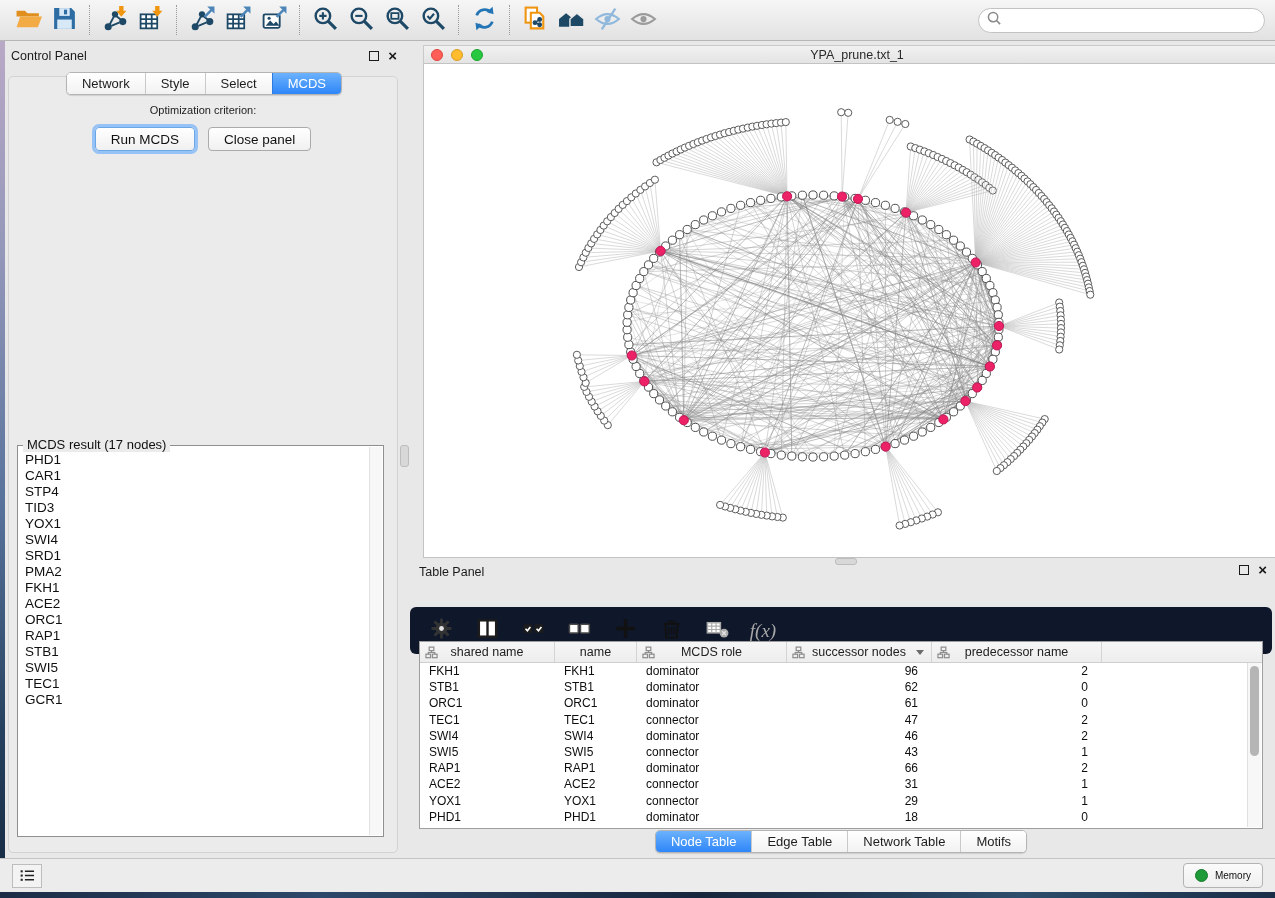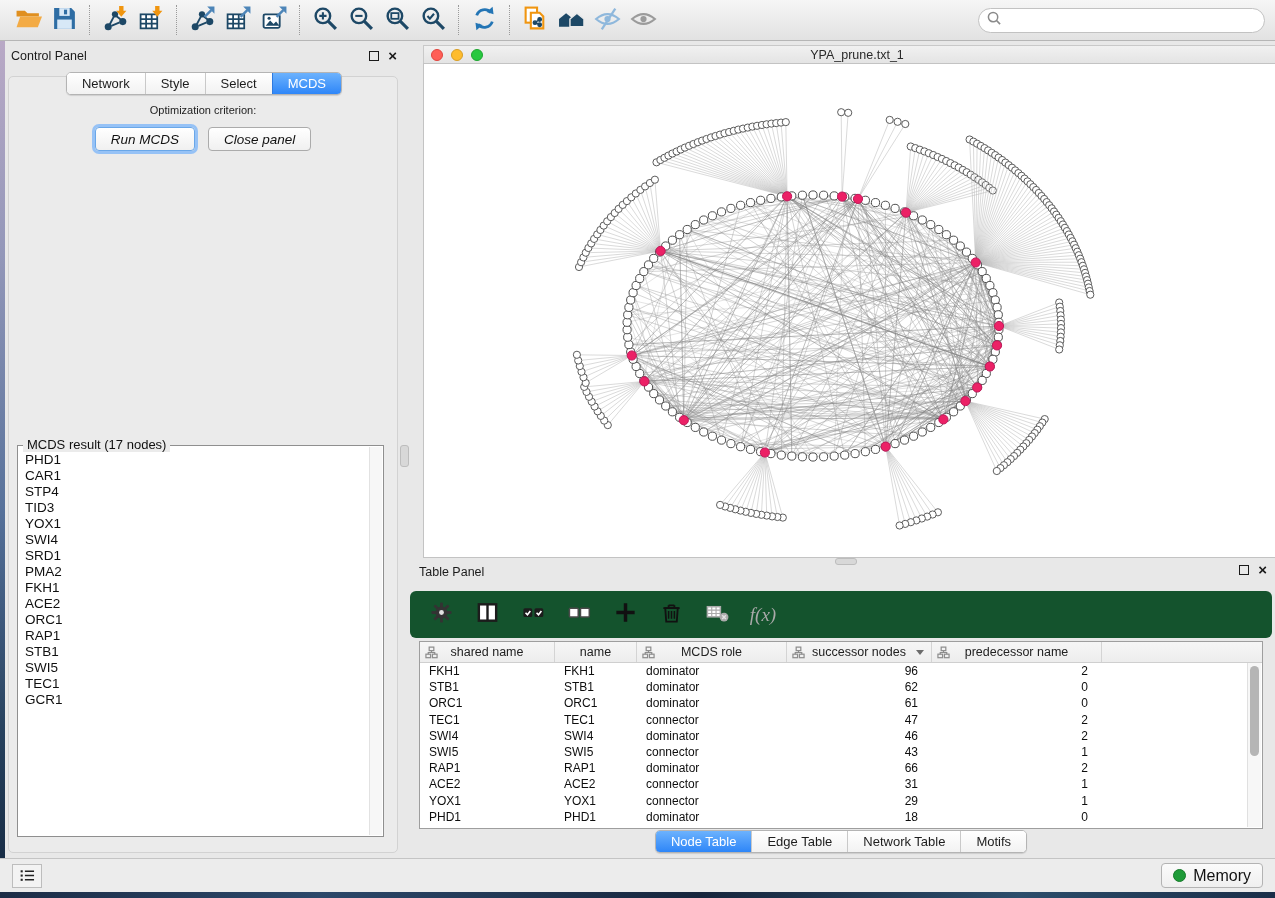--- a/index.html
+++ b/index.html
@@ -42,21 +42,21 @@
     background:#ebebeb; border:1px solid #d2d2d2; border-radius:5px; }
   .opt-label { text-align:center; font-size:11px; margin-top:27px; }
   .dropdown { width:316px; height:23px; margin:9px auto 0 auto; background:#fff; border:1px solid #b3b3b3;
     border-radius:4px; display:flex; align-items:center; padding-left:9px; font-size:13px; position:relative; box-shadow:0 1px 1px rgba(0,0,0,.08);}
   .dd-stepper { position:absolute; right:2px; top:2px; width:18px; height:17px; border-radius:3px;
     background:linear-gradient(#6cb2fd,#2e86f8); display:flex; flex-direction:column; align-items:center; justify-content:center; gap:2px;}
   .dd-stepper i { width:0; height:0; border-left:3.5px solid transparent; border-right:3.5px solid transparent; }
   .dd-up { border-bottom:4px solid #fff; } .dd-down { border-top:4px solid #fff; }
   .btn-row { display:flex; justify-content:center; gap:13px; margin-top:11px; }
   .pushbtn { height:24px; padding:0 15px; font-size:13.5px; background:linear-gradient(#ffffff,#f0f0f0);
-    border:1px solid #ababab; border-radius:4px; display:flex; align-items:center; color:#111;font-style:italic;}
+    border:1px solid #ababab; border-radius:4px; display:flex; align-items:center; color:#111;}
   .pushbtn.focused { box-shadow:0 0 0 3px rgba(80,160,255,.55); border-color:#6aa7e8; }
 
   .groupbox { position:absolute; left:8px; right:13px; top:368px; bottom:15px;
     border:1px solid #8f8f8f; background:#fff; }
   .group-title { position:absolute; top:-9px; left:5px; background:#ebebeb; padding:0 4px; font-size:13px; color:#111; }
   .mcds-list { position:absolute; inset:1px 15px 1px 1px; overflow:hidden; padding:5px 0 0 6px; }
   .mcds-list div { font-size:13.5px; line-height:16px; color:#101010; }
   .list-track { position:absolute; top:1px; bottom:1px; right:1px; width:13px; background:#f7f7f7; border-left:1px solid #e2e2e2; }
 
   
@@ -74,21 +74,21 @@
   .light.red { background:#ff5f57; border:1px solid #e0443e; }
   .light.yellow { background:#febc2e; border:1px solid #d89e24; }
   .light.green { background:#28c840; border:1px solid #1da62f; }
   .net-title { position:absolute; left:0; right:0; text-align:center; font-size:12.5px; color:#2a2a2a; }
   .net-canvas { position:absolute; top:18px; left:0; right:0; bottom:0; background:#fff; border:1px solid #c3c3c3; }
   .net-canvas svg { display:block; width:100%; height:100%; }
 
   
   .table-panel { position:absolute; left:407px; top:565px; width:868px; height:293px; }
   .tp-titlebar { height:23px; display:flex; align-items:flex-start; padding:0 8px 0 12px; }
-  .tp-toolbar { position:absolute; left:3px; right:3px; top:26px; height:47px; background:#14532d;
+  .tp-toolbar { position:absolute; left:3px; right:3px; top:42px; height:47px; background:#0f172a;
     border-radius:6px; display:flex; align-items:center; padding-left:16px; gap:16px; }
   .tp-toolbar .tbtn { width:30px; height:30px; }
   .tp-toolbar .tbtn svg { width:25px; height:25px; }
   .fx-label { font-family:"Liberation Serif", serif; font-style:italic; font-size:19px; color:#a9a9a9; }
 
   .table-box { position:absolute; left:12px; right:12px; top:76px; height:188px; background:#fff; border:1px solid #9e9e9e; }
   .tbl-head { display:flex; height:21px; background:linear-gradient(#f6f6f6,#ededed); border-bottom:1px solid #cfcfcf; }
   .th { position:relative; display:flex; align-items:center; justify-content:center; font-size:12.5px; color:#222;
     border-right:1px solid #d4d4d4; overflow:hidden; }
   .th .colicon { position:absolute; left:5px; top:4px; }
@@ -105,21 +105,21 @@
   .tp-tabs { position:absolute; left:0; right:0; bottom:5px; display:flex; justify-content:center; }
 
   
   .status-bar { position:absolute; left:0; top:858px; width:1275px; height:34px; background:#ececec; border-top:1px solid #c4c4c4;
     display:flex; align-items:center; padding:0 12px; }
   .list-btn { width:30px; height:24px; background:#f3f3f3; border:1px solid #bdbdbd; display:flex; align-items:center; justify-content:center; }
   .list-btn svg { width:17px; height:17px; }
   .memory-btn { margin-left:auto; height:25px; background:linear-gradient(#fbfbfb,#efefef); border:1px solid #b3b3b3; border-radius:4px;
     display:flex; align-items:center; padding:0 11px; gap:7px; }
   .memory-dot { width:13px; height:13px; border-radius:50%; background:#1e9b38; border:1px solid #157a29; }
-  .memory-label { font-size:16px; color:#111; }
+  .memory-label { font-size:10px; color:#111; }
 </style>
 </head>
 <body>
 
 <div class="toolbar" id="main-toolbar">
     <div class="tbtn">
       <span><svg viewBox="0 0 26 26">
           <path d="M1.5 5.5h8l2.5 2.5h11v3h-21.5z" fill="#e08f1f"></path>
           <path d="M1.5 21.5 5 11h21l-4 10.5z" fill="#f3ab45"></path>
         </svg></span>

